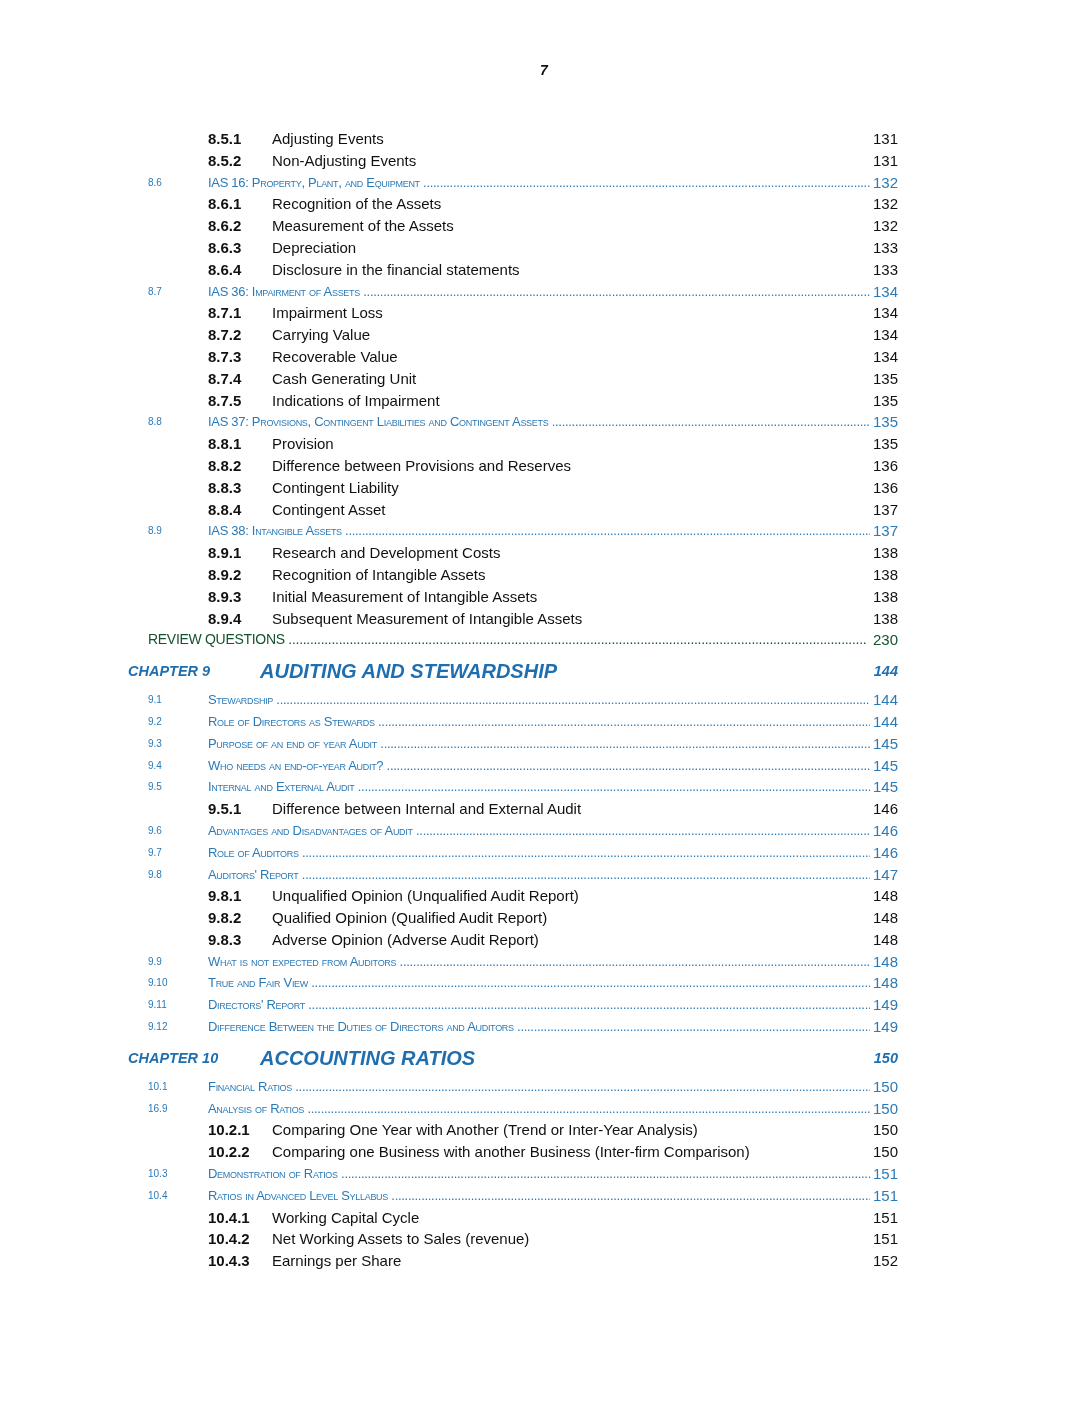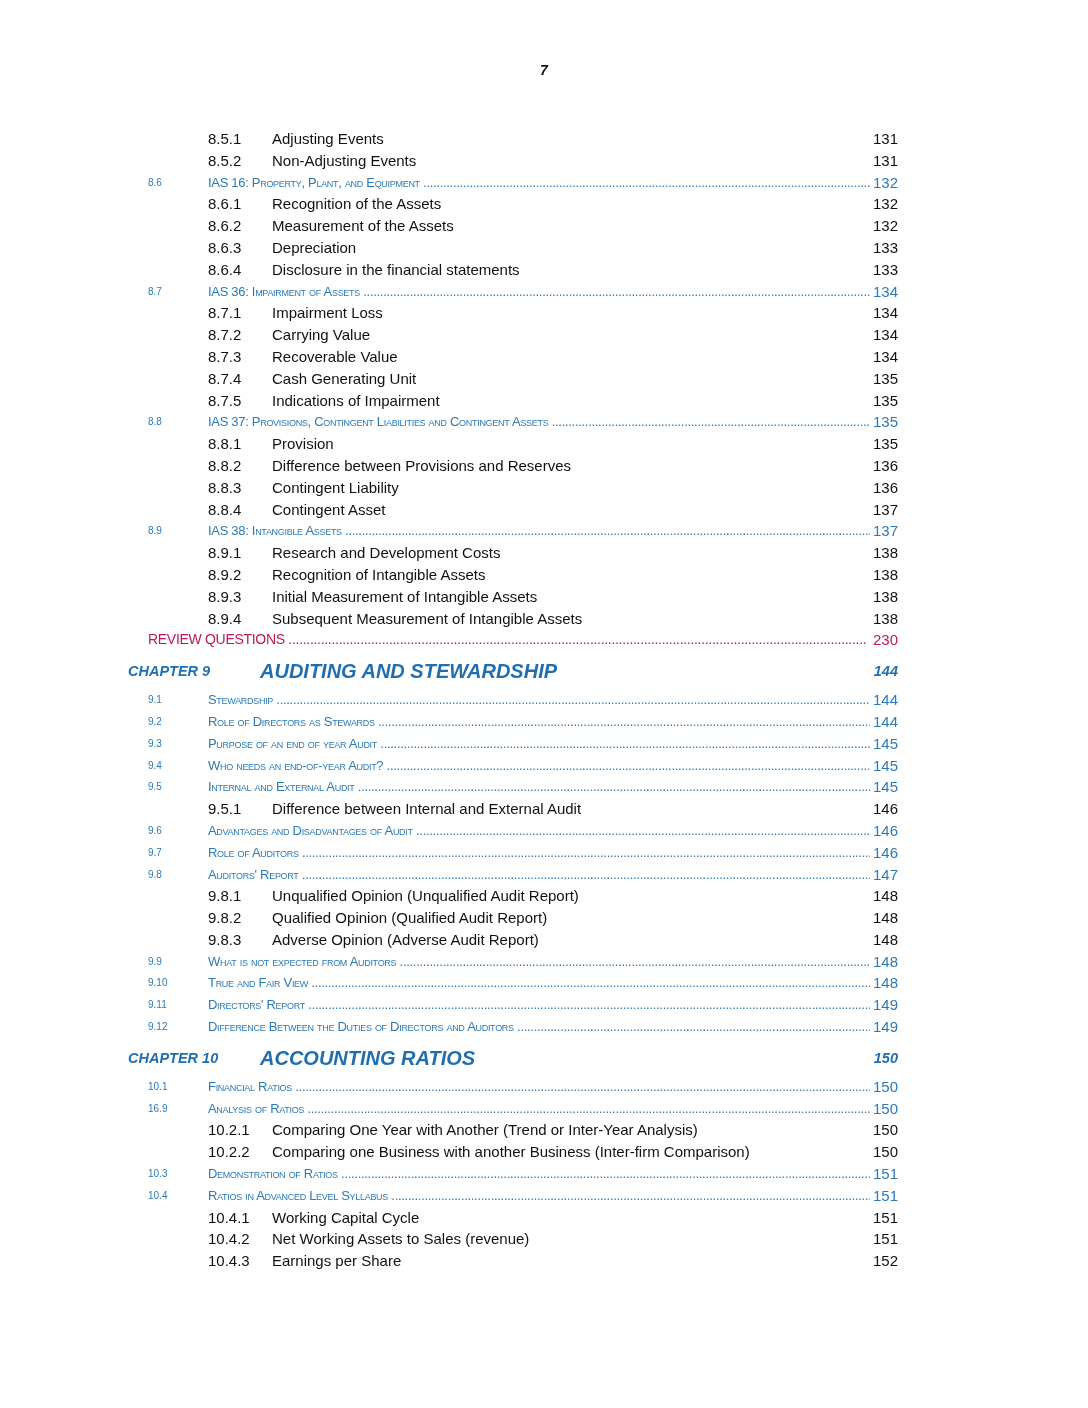--- a/index.html
+++ b/index.html
@@ -14,25 +14,25 @@
   .row .page { position: absolute; top: 0; right: 0; text-align: right; }
   
   .sec { color: #2a7ab8; }
   .sec .num { left: 20px; font-size: 10px; }
   .sec .title { left: 80px; right: 28px; font-size: 13px; font-variant: small-caps;
                 letter-spacing: -0.3px; overflow: hidden; }
   .sec .title::after { content: " ......................................................................................................................................................................................................................................................"; color: #2a7ab8; }
   .sec .page { font-size: 15px; background: #fff; padding-left: 2px; }
   
   .sub { color: #111; }
-  .sub .num { left: 80px; font-size: 15px; }
+  .sub .num { left: 80px; font-size: 15px; font-weight: bold; }
   .sub .title { left: 144px; font-size: 15px; }
   .sub .page { font-size: 15px; }
   
-  .review { color: #be185d; }
+  .review { color: #14532d; }
   .review .title { left: 20px; right: 32px; font-size: 14px; overflow: hidden; letter-spacing: -0.3px; }
   .review .title::after { content: " ......................................................................................................................................................................................................................................................"; }
   .review .page { font-size: 15px; background: #fff; padding-left: 2px; }
   
   .chapter { color: #1f6fb0; font-weight: bold; height: 32px; line-height: 32px; margin-top: 4px; margin-bottom: 2px; font-style: italic; }
   .chapter .num { left: 0; font-size: 14.5px; }
   .chapter .title { left: 132px; font-size: 20px; }
   .chapter .page { font-size: 14.5px; }
 </style>
 </head>

